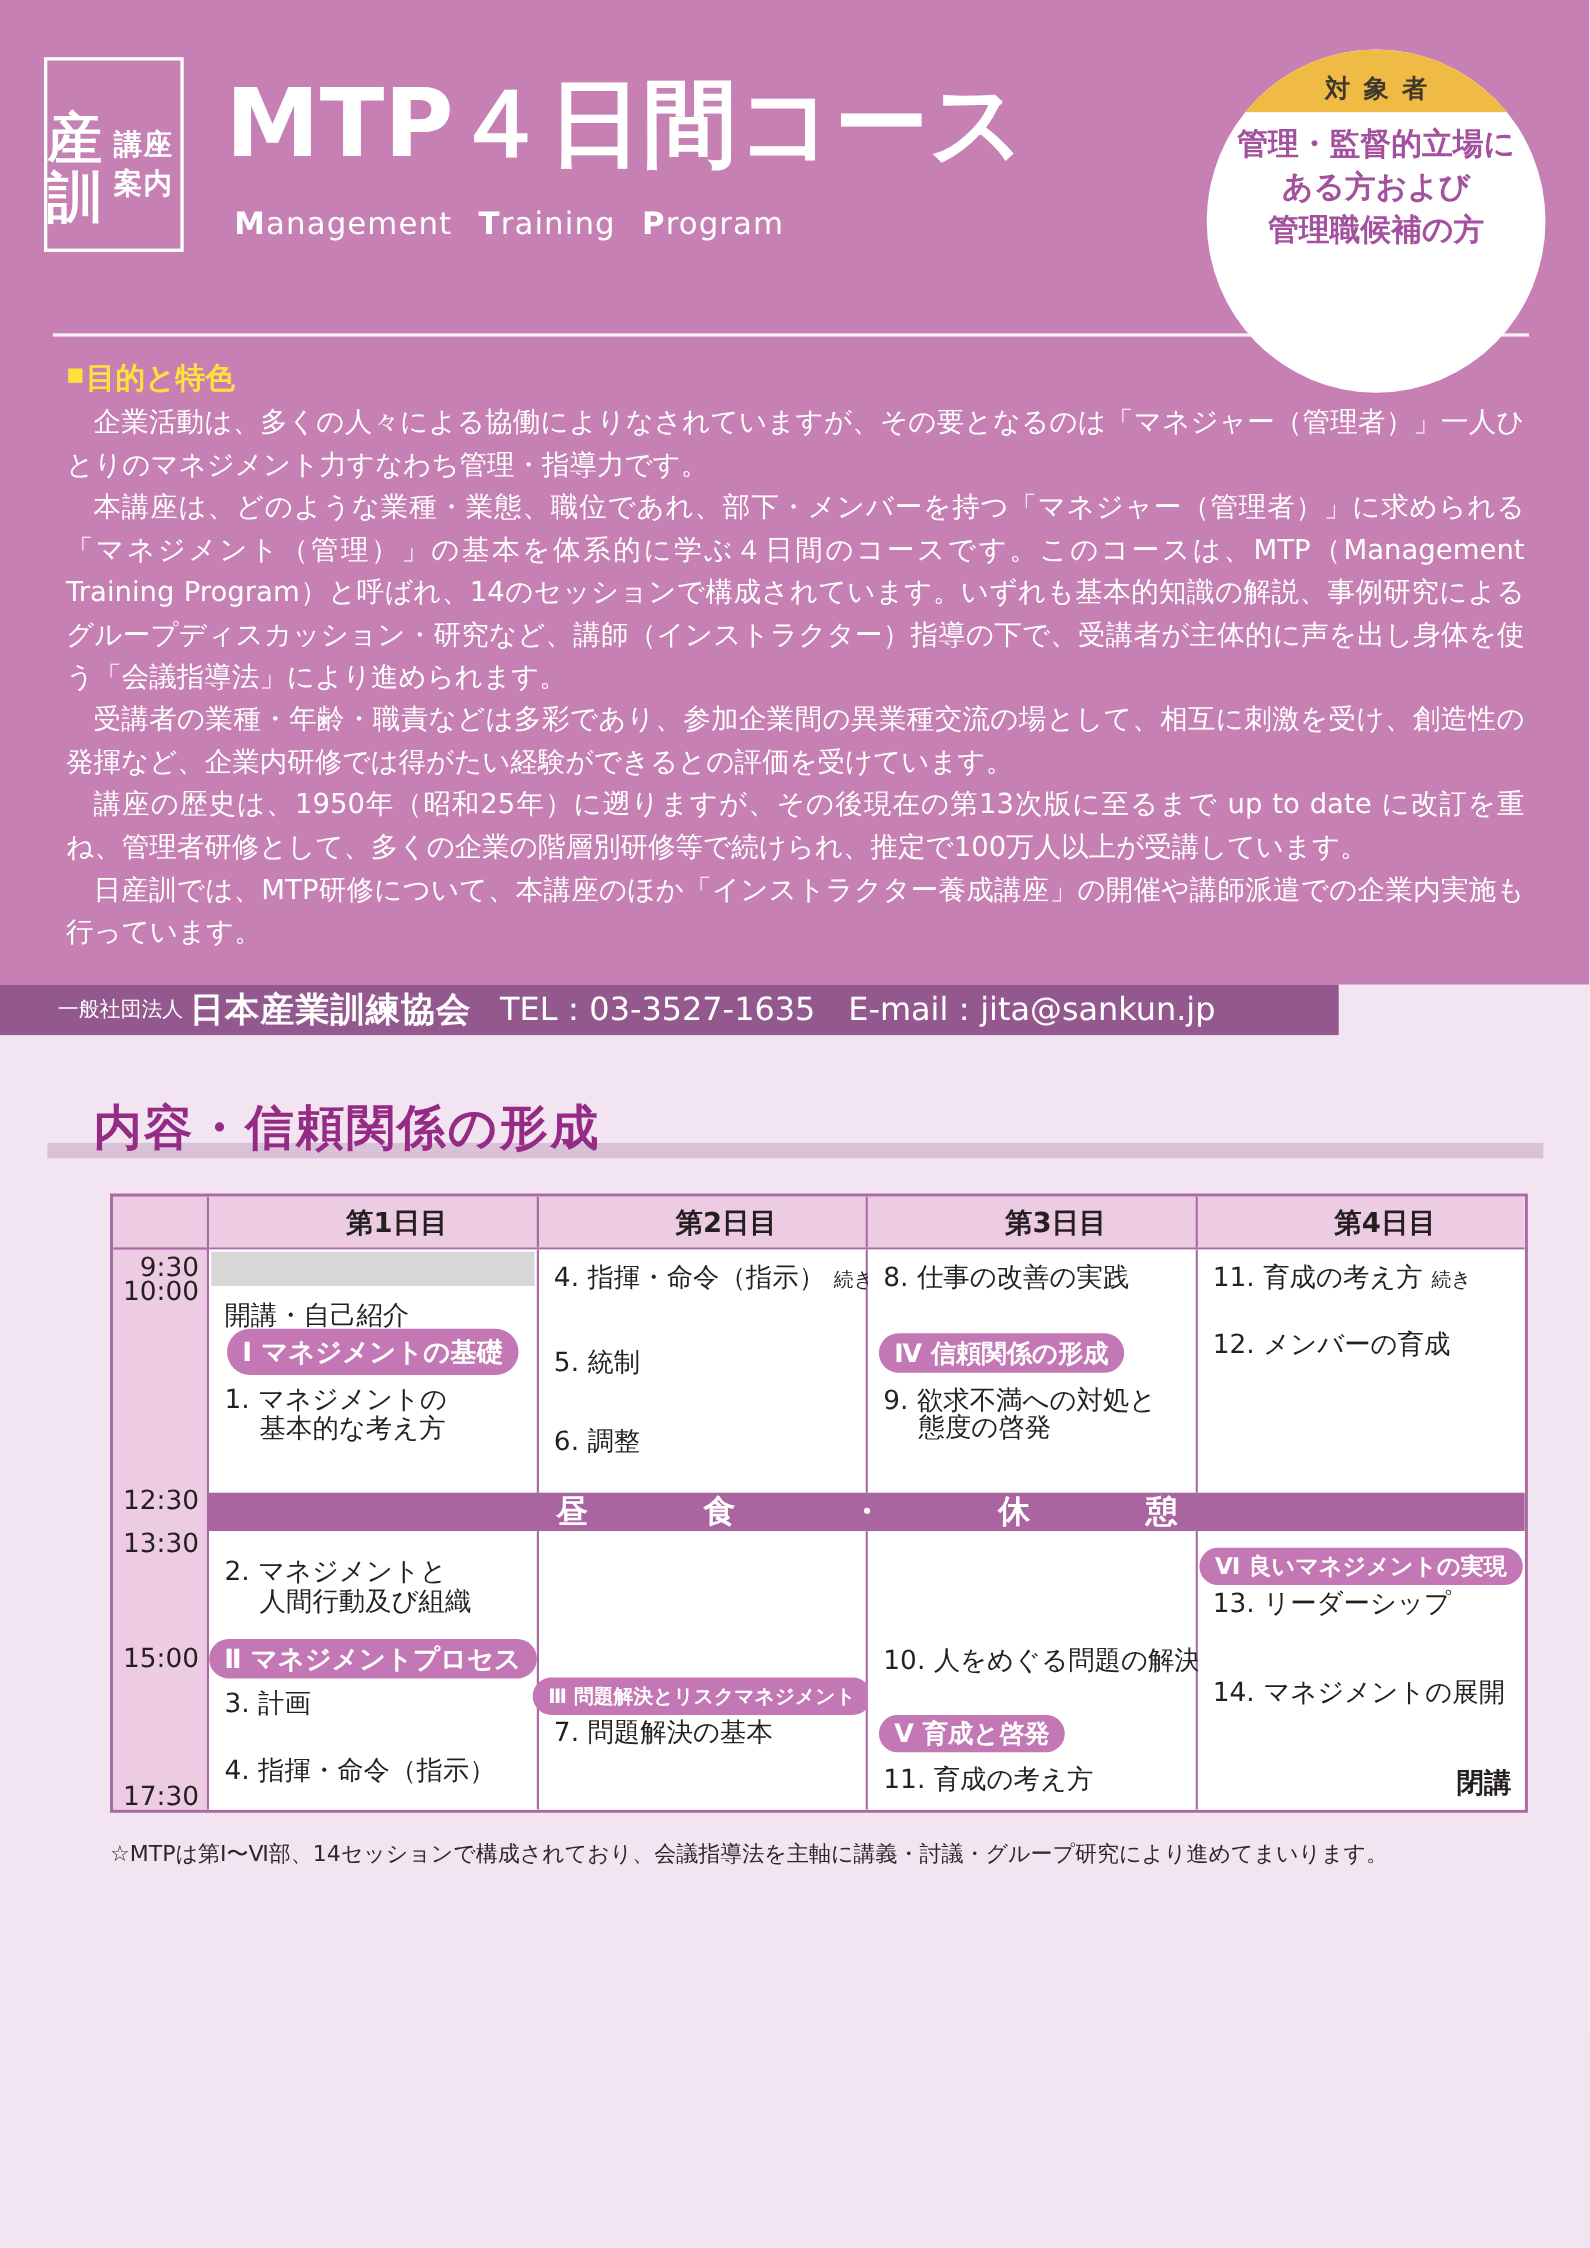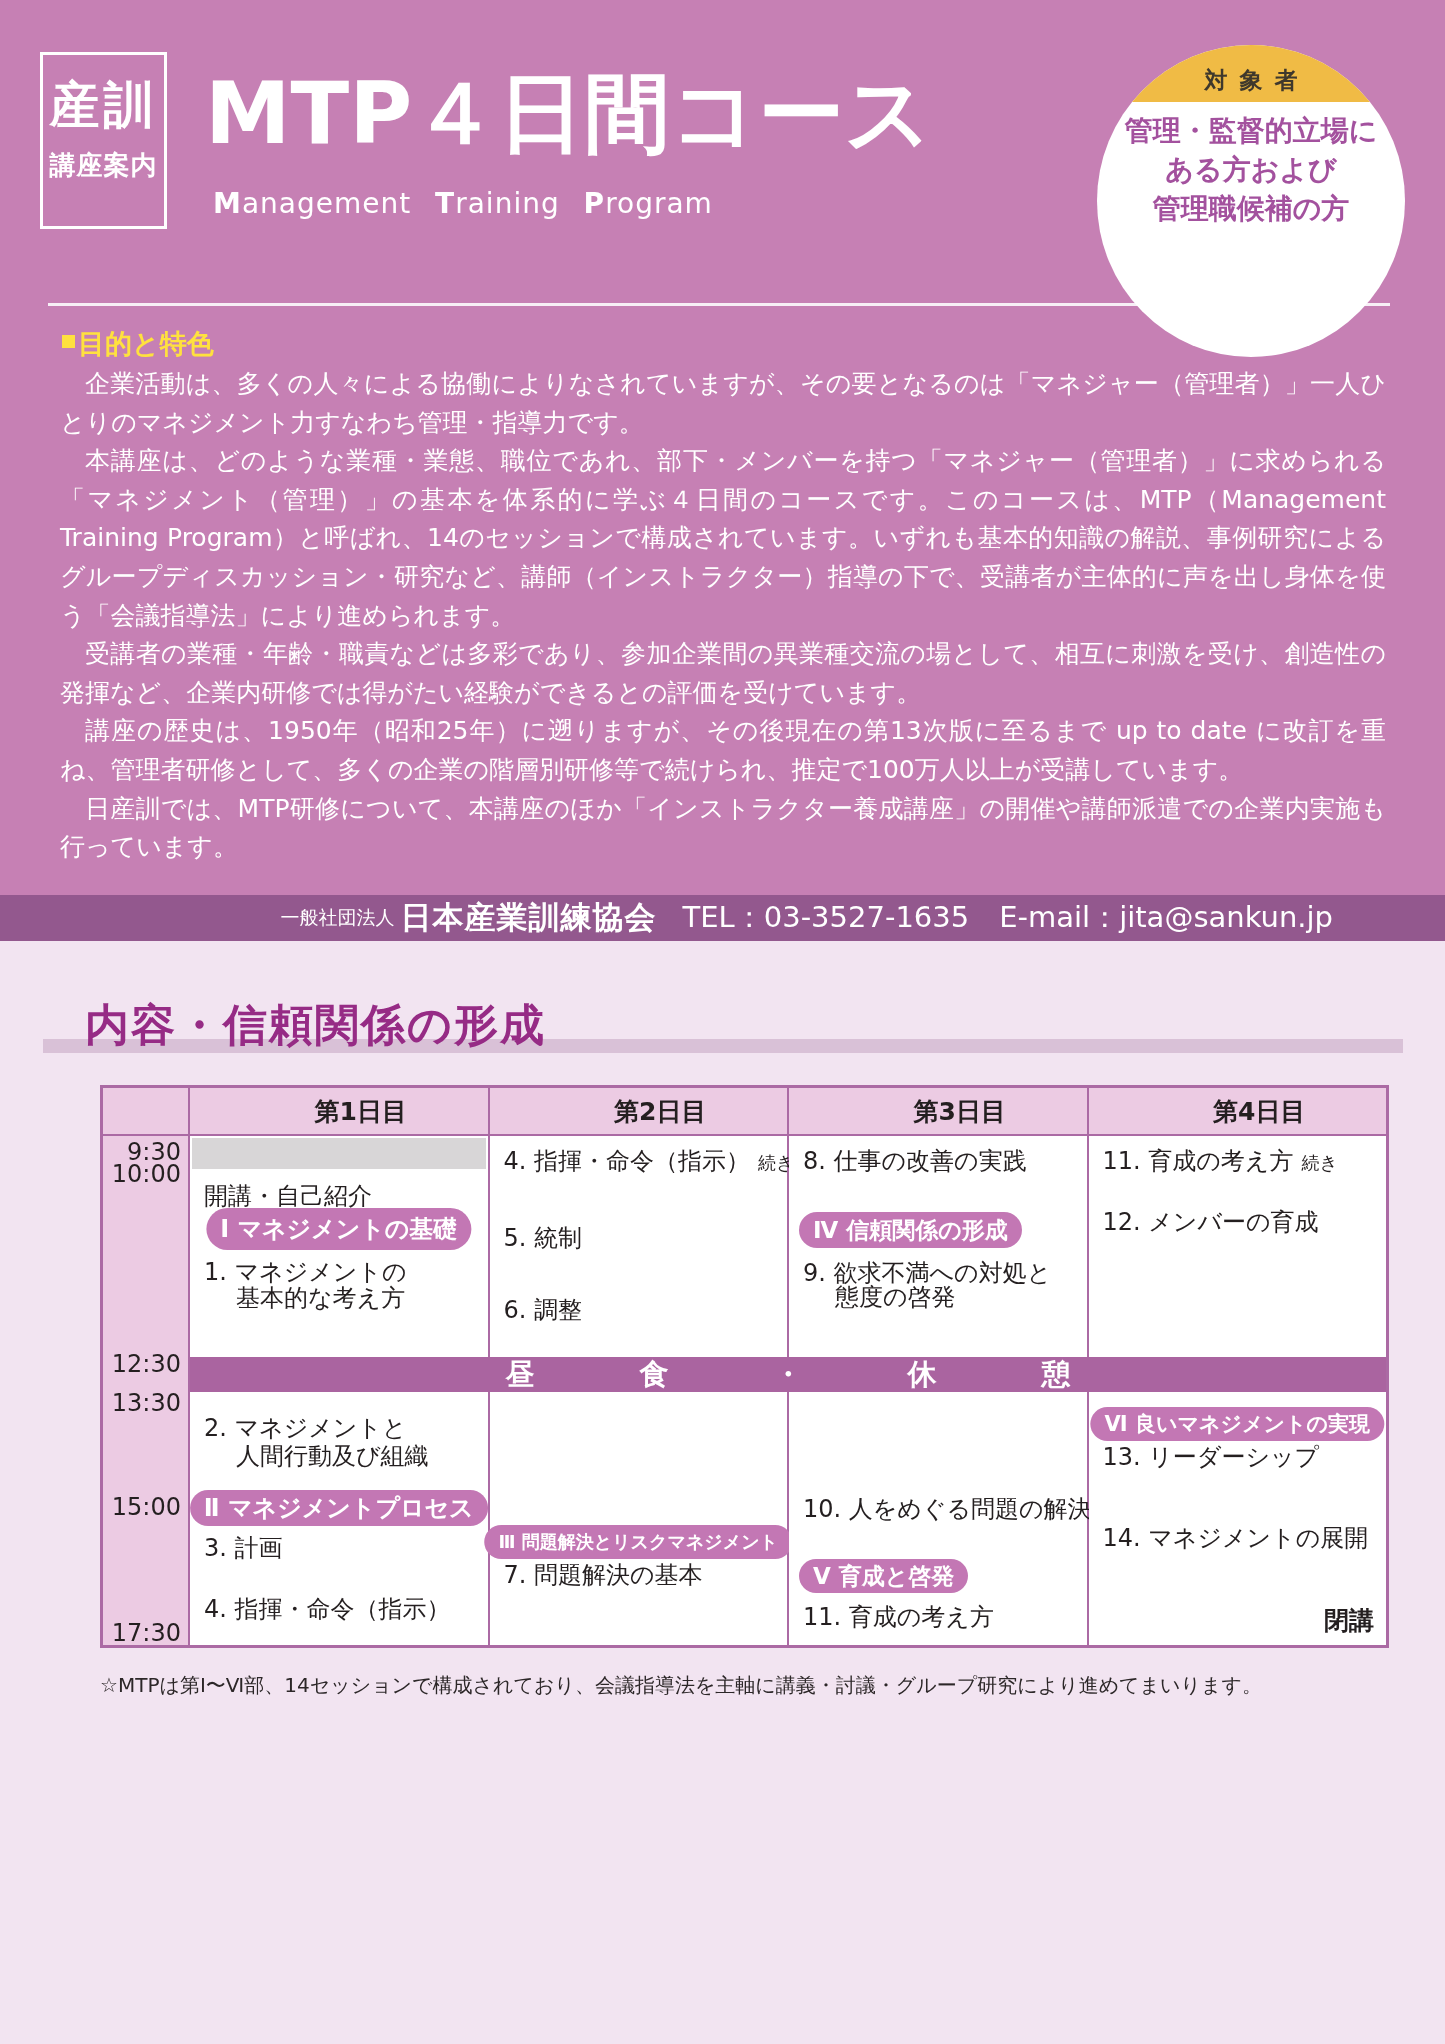--- a/index.html
+++ b/index.html
@@ -15,21 +15,21 @@
     --pill-bg:#c377b4;
     --lunch-bar-bg:#aa64a0;
     --registration-gray:#d8d6d7;
   }
   html,body{margin:0;padding:0;}
   body{font-family:"DejaVu Sans",sans-serif;}
   .page{position:relative;width:1445px;height:2044px;background:var(--bottom-background);overflow:hidden;}
 
   
   .top-section{position:absolute;left:0;top:0;width:1445px;height:895px;background:var(--top-background);}
-  .logo-box{position:absolute;left:40px;top:52px;width:127px;height:177px;border:3px solid #ffffff;box-sizing:border-box;display:flex;flex-direction:column;align-items:center;}
+  .logo-box{position:absolute;left:40px;top:52px;width:127px;height:177px;border:3px solid #ffffff;box-sizing:border-box;display:flex;flex-direction:row;align-items:center;}
   .logo-main{margin-top:24px;font-size:50px;font-weight:800;color:#fff;letter-spacing:4px;line-height:1.05;}
   .logo-sub{margin-top:16px;font-size:26px;font-weight:600;color:#fff;letter-spacing:1px;}
   .main-title{position:absolute;left:205px;top:62px;font-size:86px;font-weight:900;color:#ffffff;white-space:nowrap;line-height:1.2;}
   .subtitle{position:absolute;left:213px;top:187px;font-size:28px;color:#ffffff;letter-spacing:1px;white-space:nowrap;}
   .subtitle .word{margin-right:14px;}
   .subtitle b{font-weight:800;}
   .h-rule{position:absolute;left:48px;top:303px;width:1342px;height:3px;background:#f7eff6;z-index:1;}
 
   
   .badge{position:absolute;left:1097px;top:45px;width:308px;height:312px;background:#ffffff;border-radius:50%;overflow:hidden;z-index:2;text-align:center;}
@@ -39,21 +39,21 @@
   .badge-sub{position:absolute;left:0;top:188px;width:100%;font-size:22px;font-weight:500;color:#3b3734;line-height:30px;}
 
   
   .purpose-heading{position:absolute;left:62px;top:326px;display:flex;align-items:flex-start;}
   .purpose-heading .sq{width:13px;height:13px;background:var(--heading-yellow);margin-top:9px;margin-right:3px;}
   .purpose-heading .txt{font-size:27px;font-weight:700;color:var(--heading-yellow);}
   .purpose-body{position:absolute;left:60px;top:365px;width:1326px;color:#ffffff;font-size:25px;line-height:38.6px;}
   .purpose-body p{margin:0;text-indent:1em;text-align:justify;}
 
   
-  .contact-bar{position:absolute;left:0;top:895px;width:1445px;height:46px;background:var(--contact-bar);display:flex;align-items:center;justify-content:flex-end;padding-right:112px;box-sizing:border-box;color:#fff;white-space:nowrap;}
+  .contact-bar{position:absolute;left:0;top:895px;width:1217px;height:46px;background:var(--contact-bar);display:flex;align-items:center;justify-content:flex-end;padding-right:112px;box-sizing:border-box;color:#fff;white-space:nowrap;}
   .contact-bar .org-prefix{font-size:19px;margin-right:6px;}
   .contact-bar .org-name{font-size:31px;font-weight:600;letter-spacing:1px;}
   .contact-bar .tel{font-size:29px;margin-left:26px;}
   .contact-bar .email{font-size:29px;margin-left:30px;}
 
   
   .sched-heading-bar{position:absolute;left:43px;top:1039px;width:1360px;height:14px;background:#d9c1d7;}
   .sched-heading{position:absolute;left:85px;top:996px;font-size:44px;font-weight:900;color:var(--schedule-heading);letter-spacing:2px;z-index:1;}
 
   .sched-table{position:absolute;left:100px;top:1085px;width:1289px;height:563px;border:3px solid var(--table-line);box-sizing:border-box;background:#fff;}

